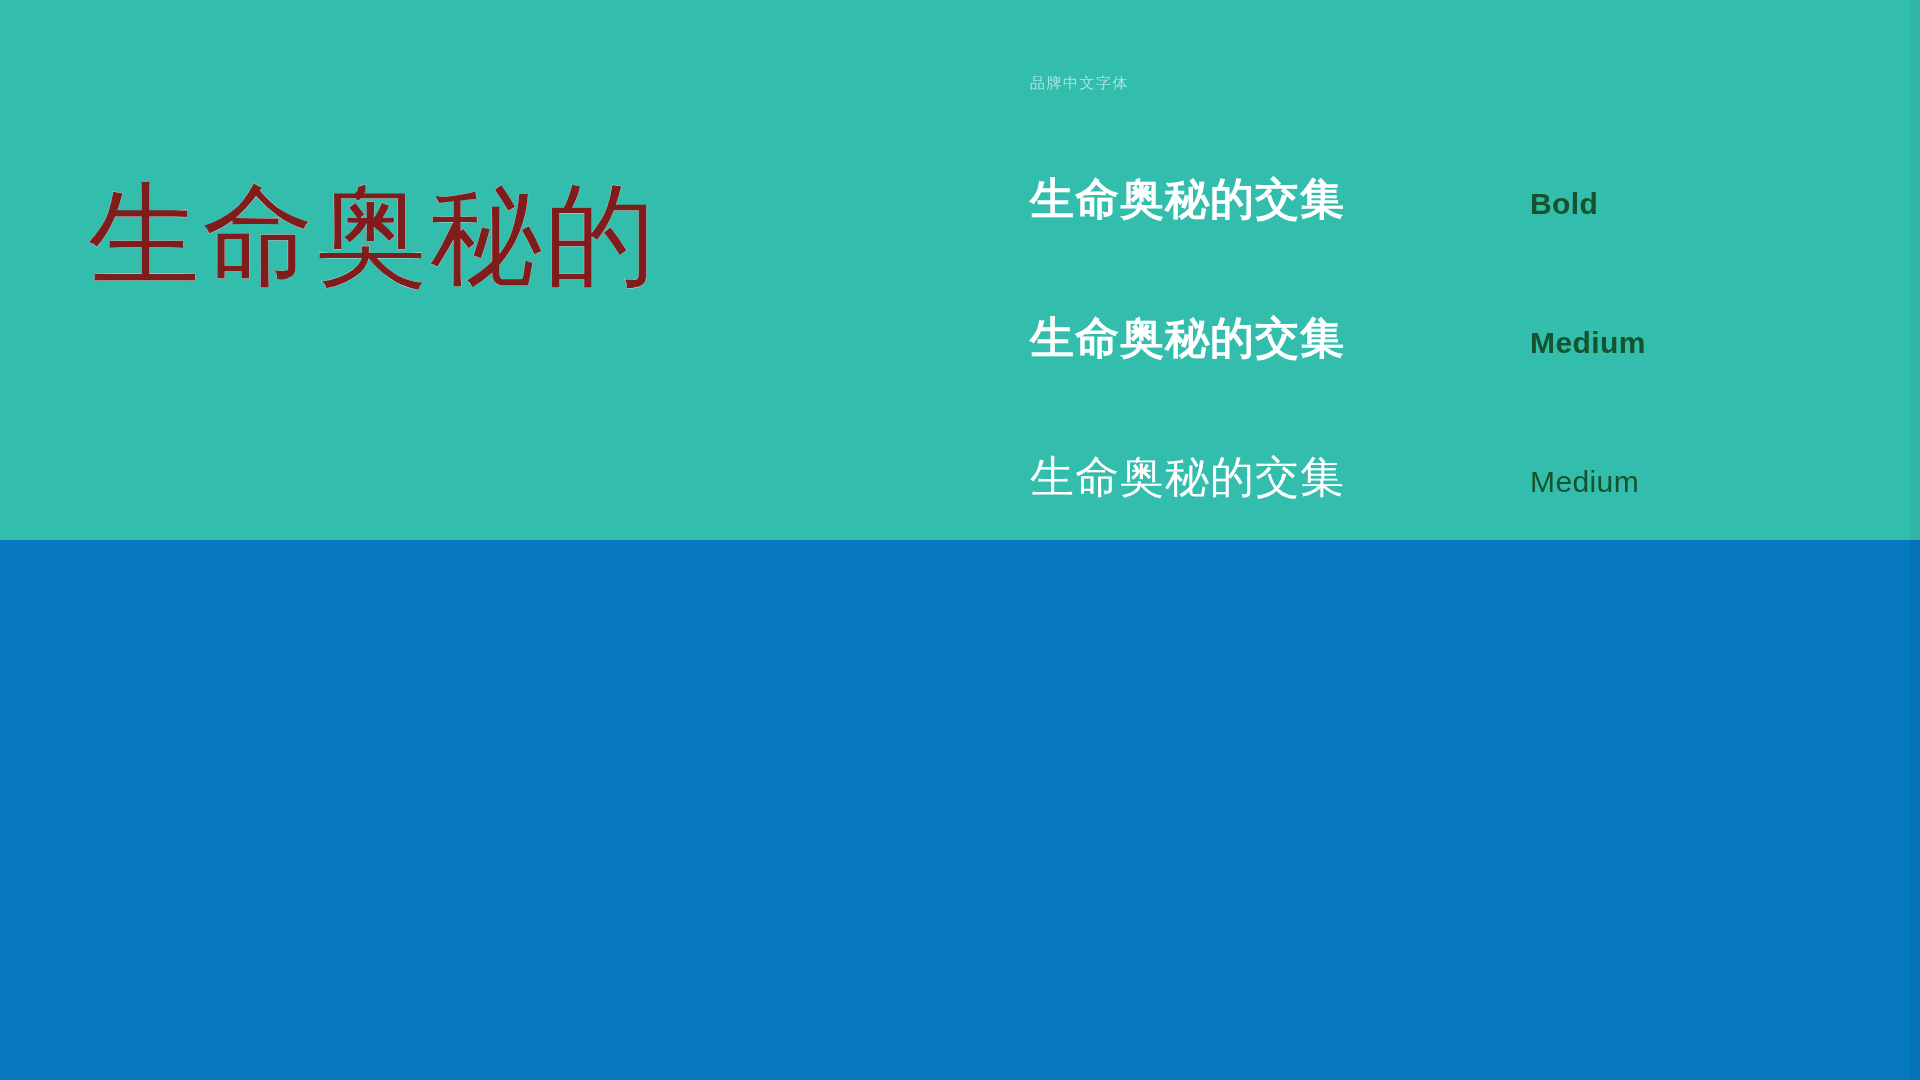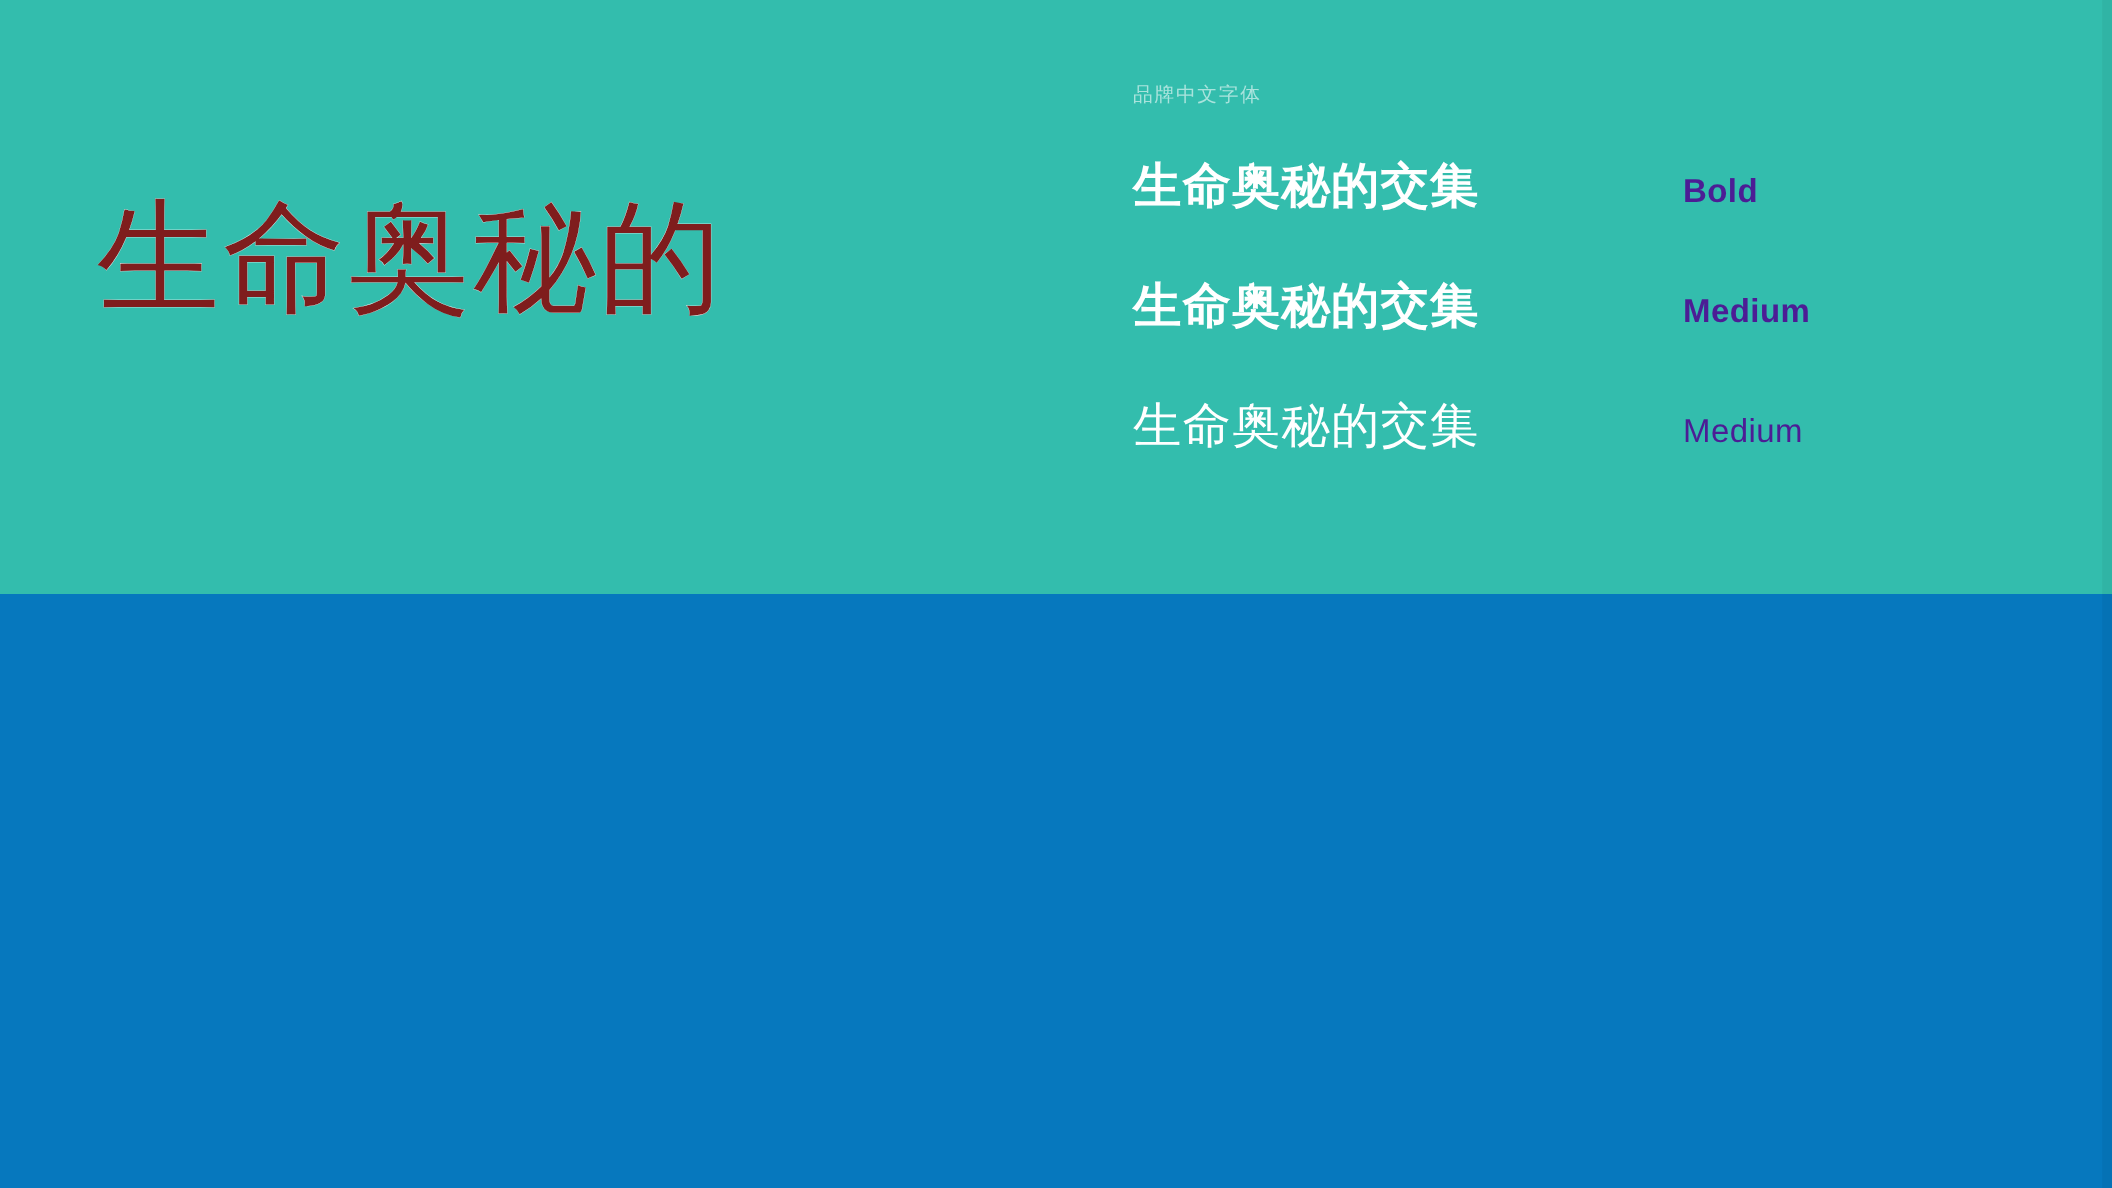--- a/index.html
+++ b/index.html
@@ -66,57 +66,57 @@
 
   
   .caption {
     position:absolute;
     color:rgba(255,255,255,0.58);
     font-weight:400;
   }
   .caption--cn {
     left:1030px;
     top:74px;
-    font-size:18px;
+    font-size:15px;
     letter-spacing:1.5px;
     font-family:Liberation Mono, monospace;
   }
 
   
   .specimens {
     position:absolute;
     display:flex;
     flex-direction:column;
   }
   .specimens--cn {
     left:1030px;
     top:140px;
     width:820px;
   }
 
   .spec-row {
     display:flex;
     align-items:baseline;
   }
-  .specimens--cn .spec-row { height:109px; }
+  .specimens--cn .spec-row { height:109px;margin-top:30px; }
 
   .spec-sample {
     color:#ffffff;
     white-space:nowrap;
   }
   .specimens--cn .spec-sample {
     font-family:"DejaVu Sans", sans-serif;
     font-size:44px;
     letter-spacing:1px;
     width:500px;
     flex:0 0 500px;
   }
 
   .spec-label {
-    color:#4c1d95;
+    color:#14532d;
     white-space:nowrap;
   }
   .specimens--cn .spec-label { font-size:30px; letter-spacing:0.4px; }
 
   
   .w-bold   { font-weight:700; }
   .w-medium { font-weight:600; }
   .w-light  { font-weight:300; }
 
   .specimens--cn .w-light,

